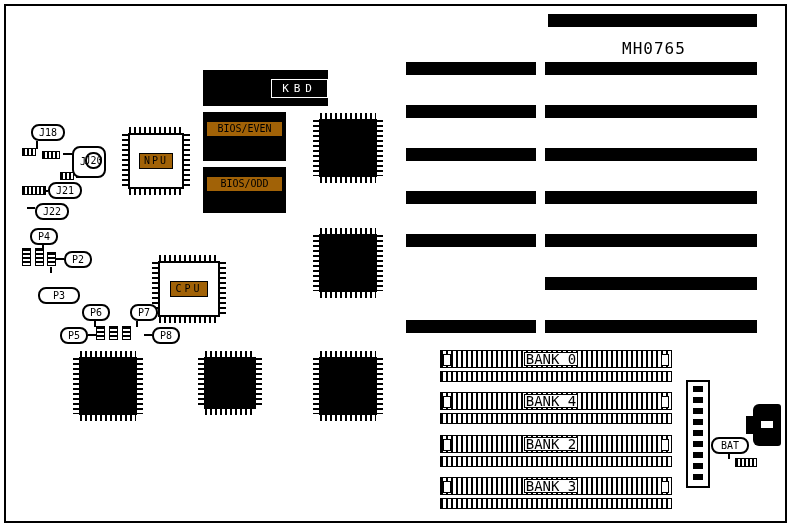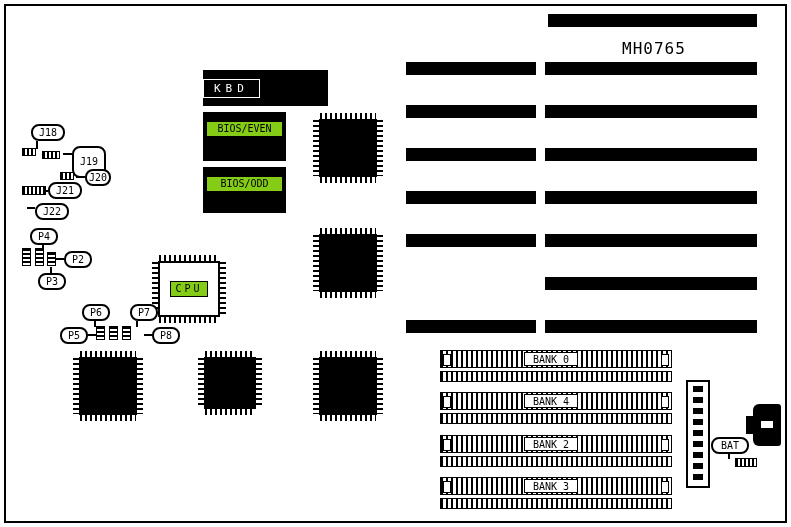--- a/index.html
+++ b/index.html
@@ -18,31 +18,31 @@
   .qfp,.chipo{position:absolute}
   .qfp .body{position:absolute;inset:6px;background:#000}
   .chipo .body{position:absolute;inset:6px;border:2px solid #000;background:#fff;
                display:flex;align-items:center;justify-content:center}
   .pins{position:absolute}
   .pins.top{left:7px;right:7px;top:0;height:6px;background:repeating-linear-gradient(90deg,#000 0 2px,transparent 2px 5px)}
   .pins.bottom{left:7px;right:7px;bottom:0;height:6px;background:repeating-linear-gradient(90deg,#000 0 2px,transparent 2px 5px)}
   .pins.left{top:7px;bottom:7px;left:0;width:6px;background:repeating-linear-gradient(180deg,#000 0 2px,transparent 2px 5px)}
   .pins.right{top:7px;bottom:7px;right:0;width:6px;background:repeating-linear-gradient(180deg,#000 0 2px,transparent 2px 5px)}
   .blackchip{position:absolute;background:#000}
-  .boxlabel{background:#84cc16;border:1px solid #000;font-size:10px;line-height:1;padding:2px 4px;white-space:nowrap}
+  .boxlabel{background:#a16207;border:1px solid #000;font-size:10px;line-height:1;padding:2px 4px;white-space:nowrap}
   .blackchip .boxlabel{position:absolute;left:3px;right:3px;top:9px;text-align:center;padding:2px 0}
   .kbd-label{color:#fff;border:1px solid #fff;padding:2px 10px;font-size:11px;letter-spacing:5px}
   .bank{position:absolute;width:232px;height:33px}
   .bank .row1{position:absolute;left:0;top:0;width:232px;height:18px}
   .bank .row2{position:absolute;left:0;top:21px;width:232px;height:11px}
   .bank .row1::before,.bank .row1::after{content:"";position:absolute;top:3px;width:6px;height:10px;background:#fff;border:1px solid #000}
   .bank .row1::before{left:2px}
   .bank .row1::after{right:2px}
   .bank .blabel{position:absolute;left:84px;top:2px;width:54px;height:14px;display:flex;align-items:center;
-                justify-content:center;background:#fff;border:1px solid #000;font-size:10px}
+                justify-content:center;background:#fff;border:1px solid #000;font-size:14px}
   .pwrconn{position:absolute;left:686px;top:380px;width:24px;height:108px;border:2px solid #000;background:#fff}
   .pwrconn .ppins{position:absolute;left:5px;right:5px;top:4px;bottom:4px;
                   background:repeating-linear-gradient(180deg,#000 0 6px,transparent 6px 11px)}
 </style>
 </head>
 <body>
 
 <div class="board">
   <div class="frame"></div>
 
@@ -58,31 +58,40 @@
   <div class="slot" style="left:406px;top:320px;width:130px;height:13px"></div>
 
   <div class="slot" style="left:545px;top:62px;width:212px;height:13px"></div>
   <div class="slot" style="left:545px;top:105px;width:212px;height:13px"></div>
   <div class="slot" style="left:545px;top:148px;width:212px;height:13px"></div>
   <div class="slot" style="left:545px;top:191px;width:212px;height:13px"></div>
   <div class="slot" style="left:545px;top:234px;width:212px;height:13px"></div>
   <div class="slot" style="left:545px;top:277px;width:212px;height:13px"></div>
   <div class="slot" style="left:545px;top:320px;width:212px;height:13px"></div>
 
-  <div class="blackchip" style="left:203px;top:70px;width:125px;height:36px;display:flex;align-items:center;justify-content:flex-start">
+  <div class="blackchip" style="left:203px;top:70px;width:125px;height:36px;display:flex;align-items:center;justify-content:flex-end">
     <span class="kbd-label">KBD</span>
   </div>
 
   <div class="blackchip" style="left:203px;top:112px;width:83px;height:49px">
     <span class="boxlabel">BIOS/EVEN</span>
   </div>
   <div class="blackchip" style="left:203px;top:167px;width:83px;height:46px">
     <span class="boxlabel">BIOS/ODD</span>
   </div>
 
+  <div class="chipo" style="left:122px;top:127px;width:68px;height:68px">
+    <div class="pins top"></div>
+    <div class="pins bottom"></div>
+    <div class="pins left"></div>
+    <div class="pins right"></div>
+    <div class="body">
+      <span class="boxlabel" style="letter-spacing:2px">NPU</span>
+    </div>
+  </div>
 
   <div class="chipo" style="left:152px;top:255px;width:74px;height:68px">
     <div class="pins top"></div>
     <div class="pins bottom"></div>
     <div class="pins left"></div>
     <div class="pins right"></div>
     <div class="body">
       <span class="boxlabel" style="letter-spacing:3px">CPU</span>
     </div>
   </div>
@@ -122,36 +131,36 @@
       <div class="pins right"></div>
     <div class="body"></div>
   </div>
 
   <div class="callout" style="left:31px;top:124px;width:34px;height:17px">
     <span>J18</span>
     </div>
   <div class="callout" style="left:72px;top:146px;width:34px;height:32px">
     <span>J19</span>
     </div>
-  <div class="callout" style="left:85px;top:169px;width:26px;height:17px">
+  <div class="callout" style="left:85px;top:152px;width:17px;height:17px">
     <span>J20</span>
     </div>
   <div class="callout" style="left:48px;top:182px;width:34px;height:17px">
     <span>J21</span>
     </div>
   <div class="callout" style="left:35px;top:203px;width:34px;height:17px">
     <span>J22</span>
     </div>
   <div class="callout" style="left:30px;top:228px;width:28px;height:17px">
     <span>P4</span>
     </div>
   <div class="callout" style="left:64px;top:251px;width:28px;height:17px">
     <span>P2</span>
     </div>
-  <div class="callout" style="left:38px;top:273px;width:28px;height:17px">
+  <div class="callout" style="left:38px;top:287px;width:42px;height:17px">
     <span>P3</span>
     </div>
   <div class="callout" style="left:82px;top:304px;width:28px;height:17px">
     <span>P6</span>
     </div>
   <div class="callout" style="left:130px;top:304px;width:28px;height:17px">
     <span>P7</span>
     </div>
   <div class="callout" style="left:60px;top:327px;width:28px;height:17px">
     <span>P5</span>

